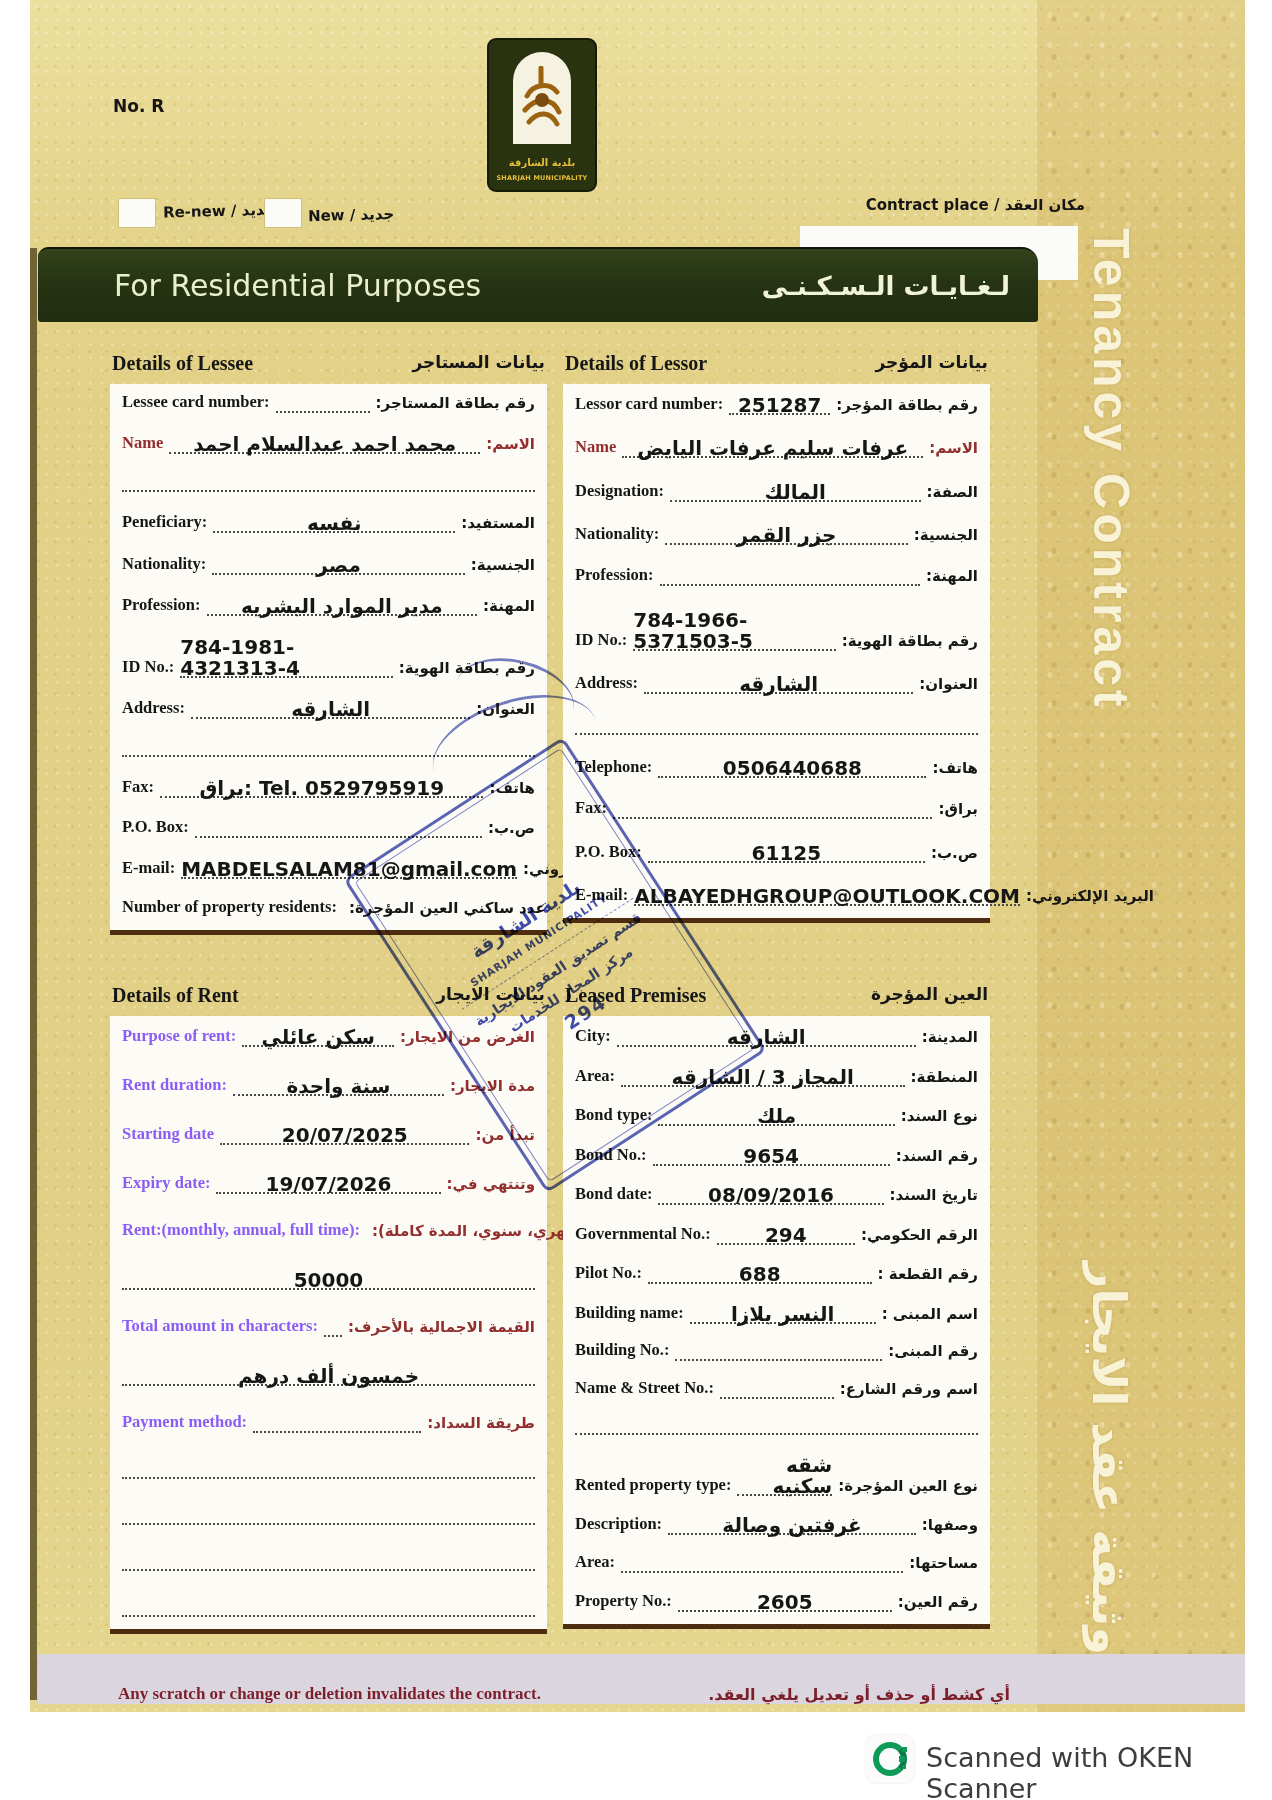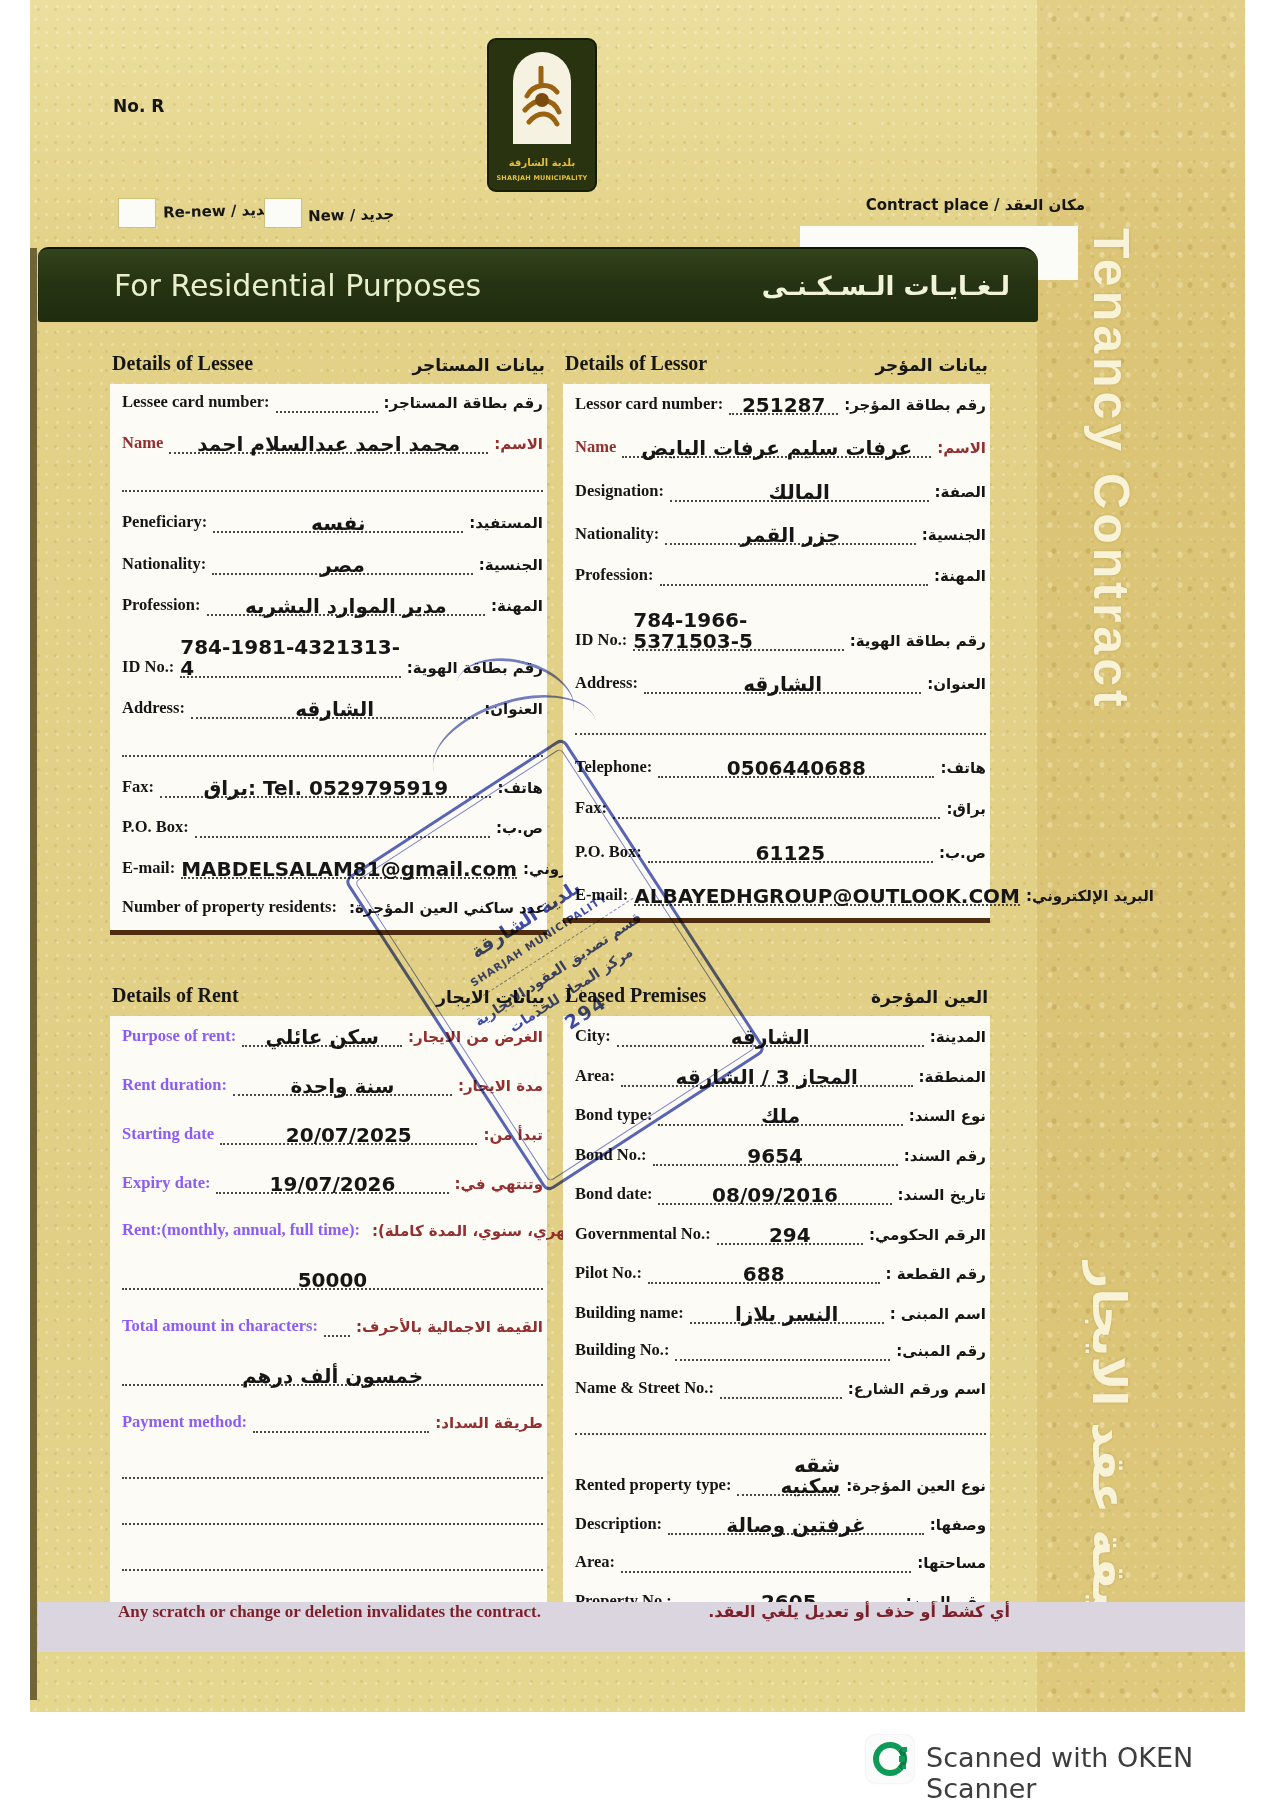--- a/index.html
+++ b/index.html
@@ -48,29 +48,29 @@
     padding:0 28px 0 76px;box-sizing:border-box;border-top:2px solid #0f1605;}
   .banner .en{color:#e9efcd;font-size:30px;font-family:"DejaVu Sans",sans-serif;}
   .banner .ar{color:#f0f3d8;font-size:26px;font-weight:bold;font-family:"DejaVu Sans",sans-serif;}
   
   .wm{position:absolute;writing-mode:vertical-rl;color:rgba(252,248,226,.92);
     font-family:"Liberation Sans",sans-serif;font-weight:bold;
     text-shadow:0 0 3px rgba(170,140,60,.45);}
   .wm-en{left:1082px;top:228px;height:760px;font-size:50px;letter-spacing:4px;}
   .wm-ar{left:1082px;top:945px;height:710px;font-size:46px;font-family:"DejaVu Sans",sans-serif;letter-spacing:2px;}
   
-  .sec-head{position:absolute;display:flex;justify-content:space-between;align-items:flex-end;}
+  .sec-head{position:absolute;display:flex;justify-content:space-between;align-items:flex-start;}
   .sec-head .en{font-size:20px;font-weight:bold;}
   .sec-head .ar{font-size:17px;font-weight:bold;font-family:"DejaVu Sans",sans-serif;}
   .sh-lessee{left:112px;top:352px;width:433px;}
   .sh-lessor{left:565px;top:352px;width:423px;}
   .sh-rent{left:112px;top:984px;width:433px;}
   .sh-prem{left:565px;top:984px;width:423px;}
   .fbox{position:absolute;background:#fcfbf5;border-bottom:5px solid #4e2c10;
-    box-sizing:border-box;padding:8px 4px 12px 12px;}
+    box-sizing:border-box;padding:8px 12px 12px 12px;}
   .bx-lessee{left:110px;top:384px;width:437px;height:551px;}
   .bx-lessor{left:563px;top:384px;width:427px;height:539px;}
   .bx-rent{left:110px;top:1016px;width:437px;height:618px;}
   .bx-prem{left:563px;top:1016px;width:427px;height:613px;}
   .rows{display:flex;flex-direction:column;justify-content:space-between;height:100%;}
   .frow{display:flex;align-items:flex-end;gap:6px;min-height:20px;}
   .frow .en{white-space:nowrap;font-size:16.5px;font-weight:bold;padding-bottom:1px;}
   .frow .ar{white-space:nowrap;font-size:15px;font-weight:bold;font-family:"DejaVu Sans",sans-serif;padding-bottom:1px;}
   .frow .en:empty,.frow .ar:empty{display:none;}
   .frow .fill{flex:1;border-bottom:2px dotted #4a4a45;display:flex;justify-content:center;align-items:flex-end;min-height:8px;}
@@ -88,22 +88,22 @@
   .stamp .s-ar1{font-size:19px;font-weight:bold;}
   .stamp .s-en{font-size:10.5px;font-weight:bold;letter-spacing:1px;}
   .stamp .s-div{border-top:1.5px dashed rgba(43,58,168,.55);margin:2px 26px;}
   .stamp .s-ar2,.stamp .s-ar3{font-size:14px;font-weight:bold;}
   .stamp .s-no{font-size:19px;font-weight:bold;letter-spacing:2px;}
   .scribble{position:absolute;border:0;border-top:3px solid rgba(43,58,168,.65);border-radius:50%;
     mix-blend-mode:multiply;pointer-events:none;z-index:4;}
   .scr1{left:430px;top:700px;width:170px;height:90px;transform:rotate(-18deg);}
   .scr2{left:455px;top:660px;width:120px;height:70px;transform:rotate(14deg);}
   
-  .footbar{position:absolute;left:38px;top:1602px;width:1207px;height:50px;background:#dad5de;
-    display:flex;align-items:flex-start;justify-content:space-between;box-sizing:border-box;
+  .footbar{position:absolute;left:38px;top:1654px;width:1207px;height:50px;background:#dad5de;
+    display:flex;align-items:flex-end;justify-content:space-between;box-sizing:border-box;
     padding:0 235px 0 80px;}
   .footbar .en{color:#7c1f2a;font-size:17px;font-weight:bold;}
   .footbar .ar{color:#7c1f2a;font-size:16px;font-weight:bold;font-family:"DejaVu Sans",sans-serif;}
   
   .scan-logo{position:absolute;left:866px;top:1735px;width:48px;height:48px;background:#fbfbfb;
     border-radius:9px;box-shadow:0 0 2px rgba(0,0,0,.15);}
   .scan-logo .ring{position:absolute;left:7px;top:7px;width:22px;height:22px;border-radius:50%;
     border:6px solid #0d9b57;border-right-color:#0a7d46;}
   .scan-logo .d{position:absolute;background:#0d9b57;}
   .scan-logo .d1{left:36px;top:12px;width:5px;height:5px;}

